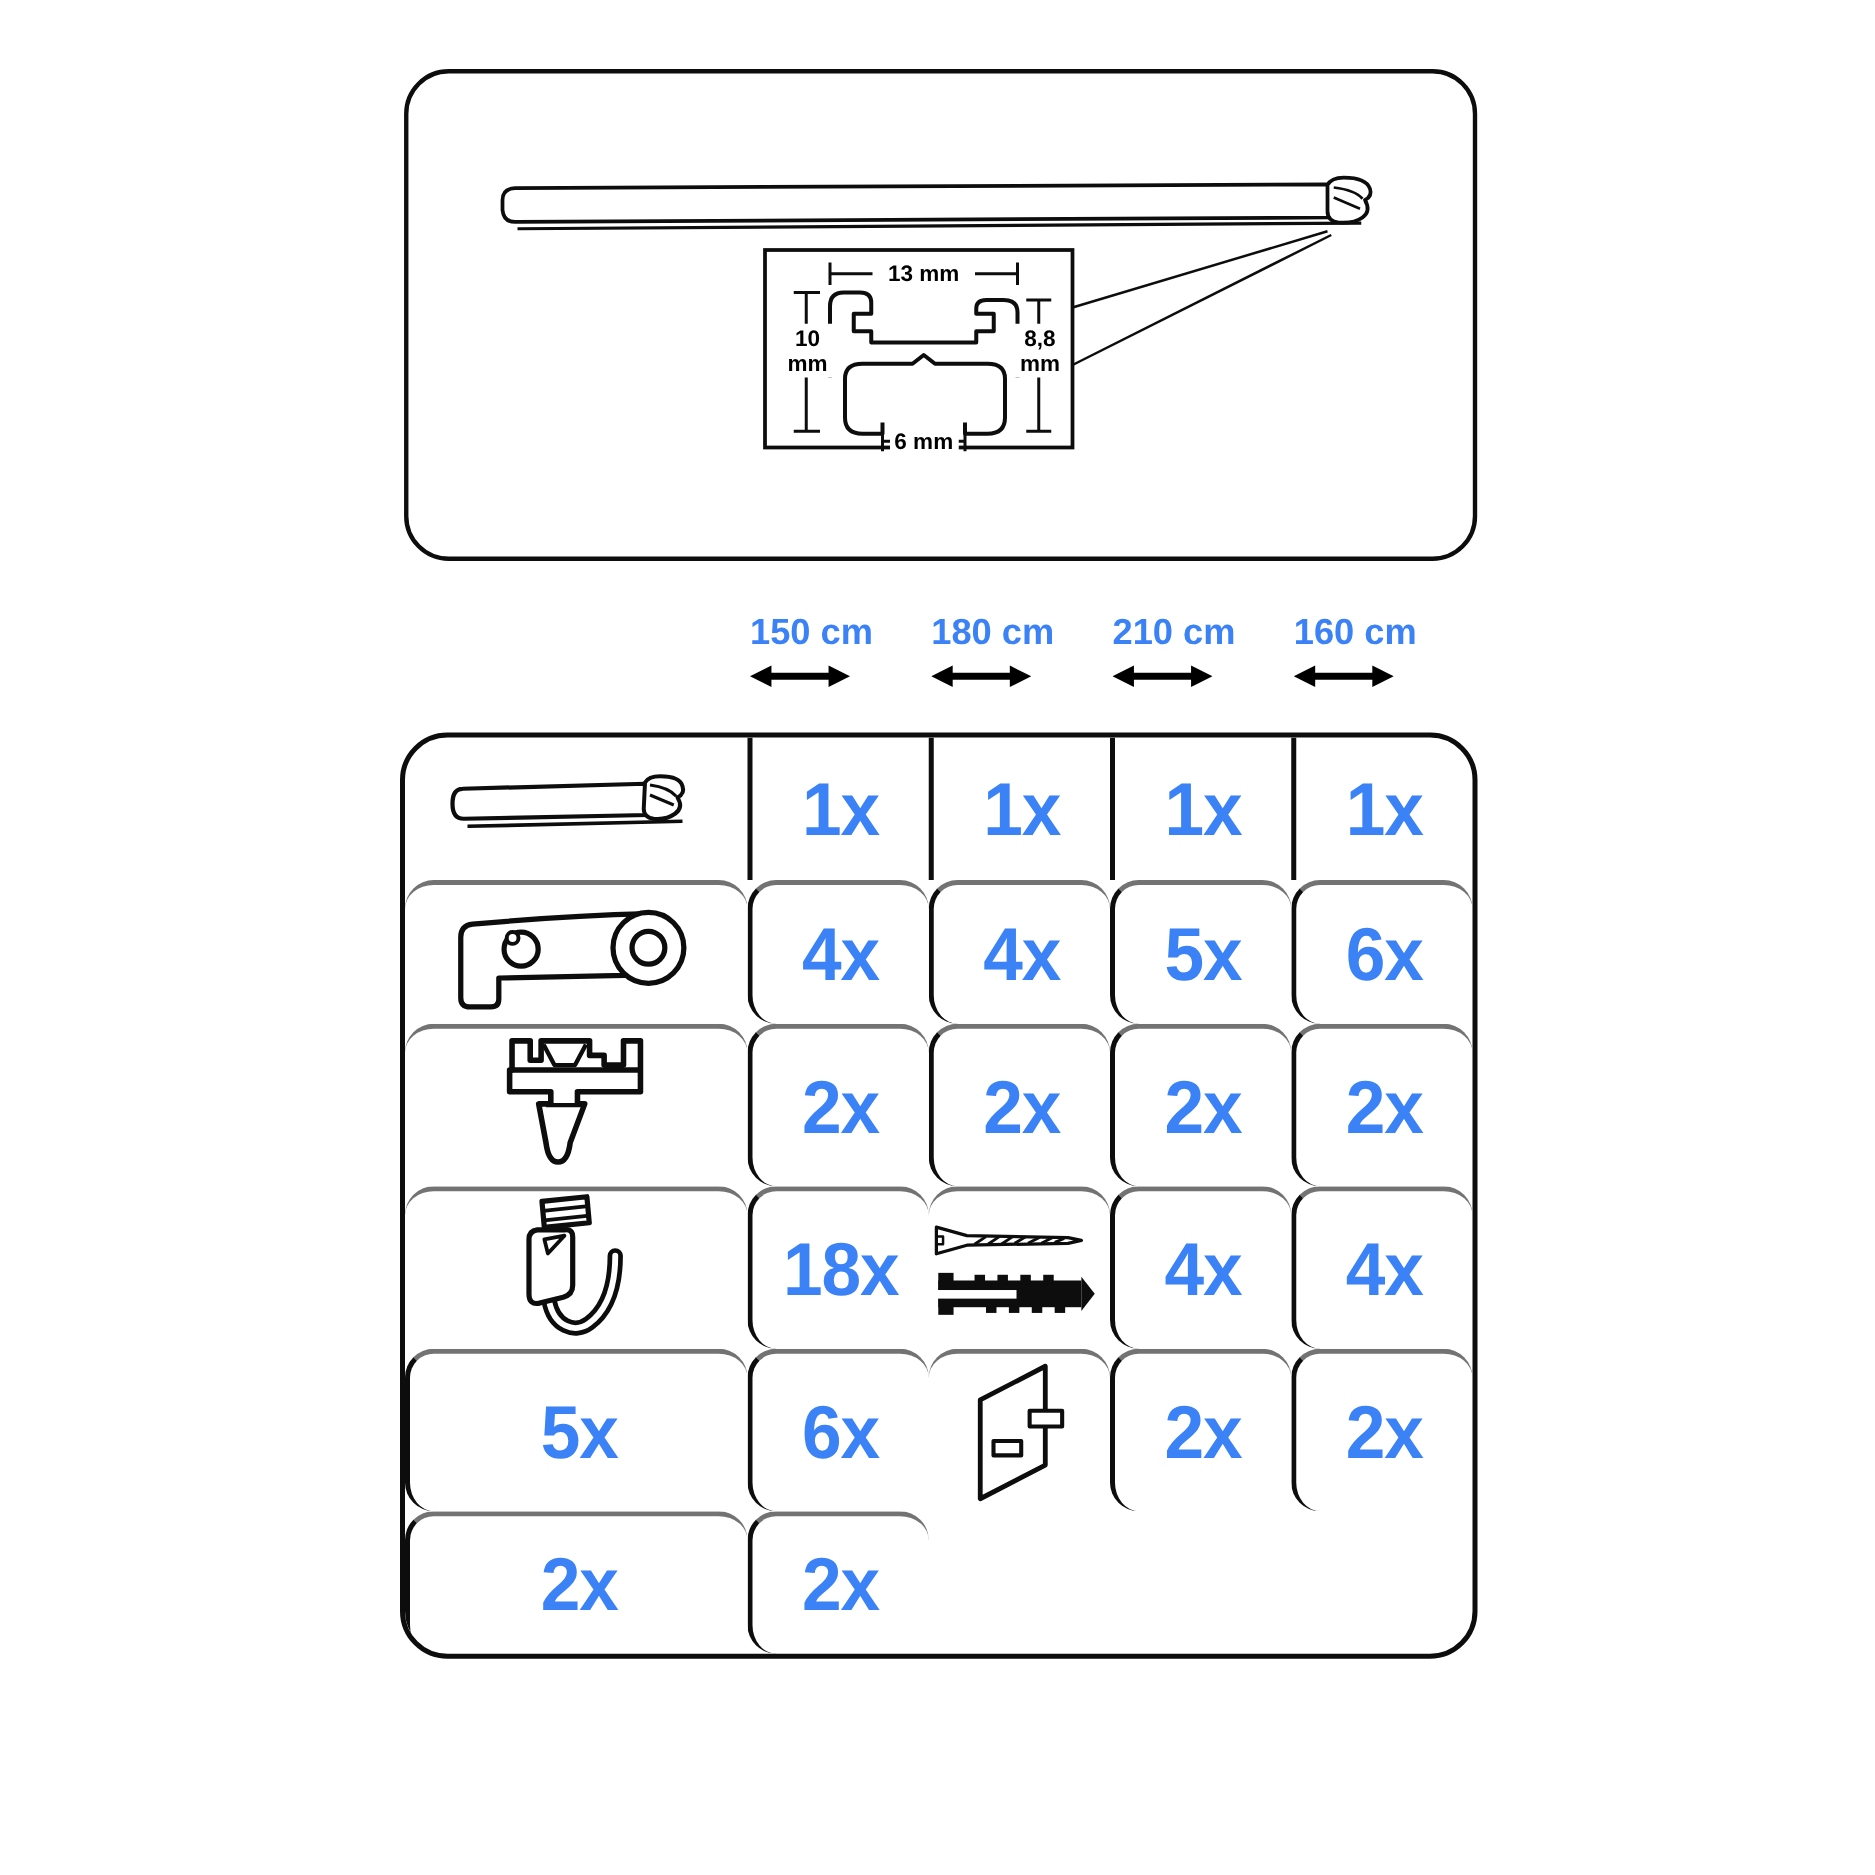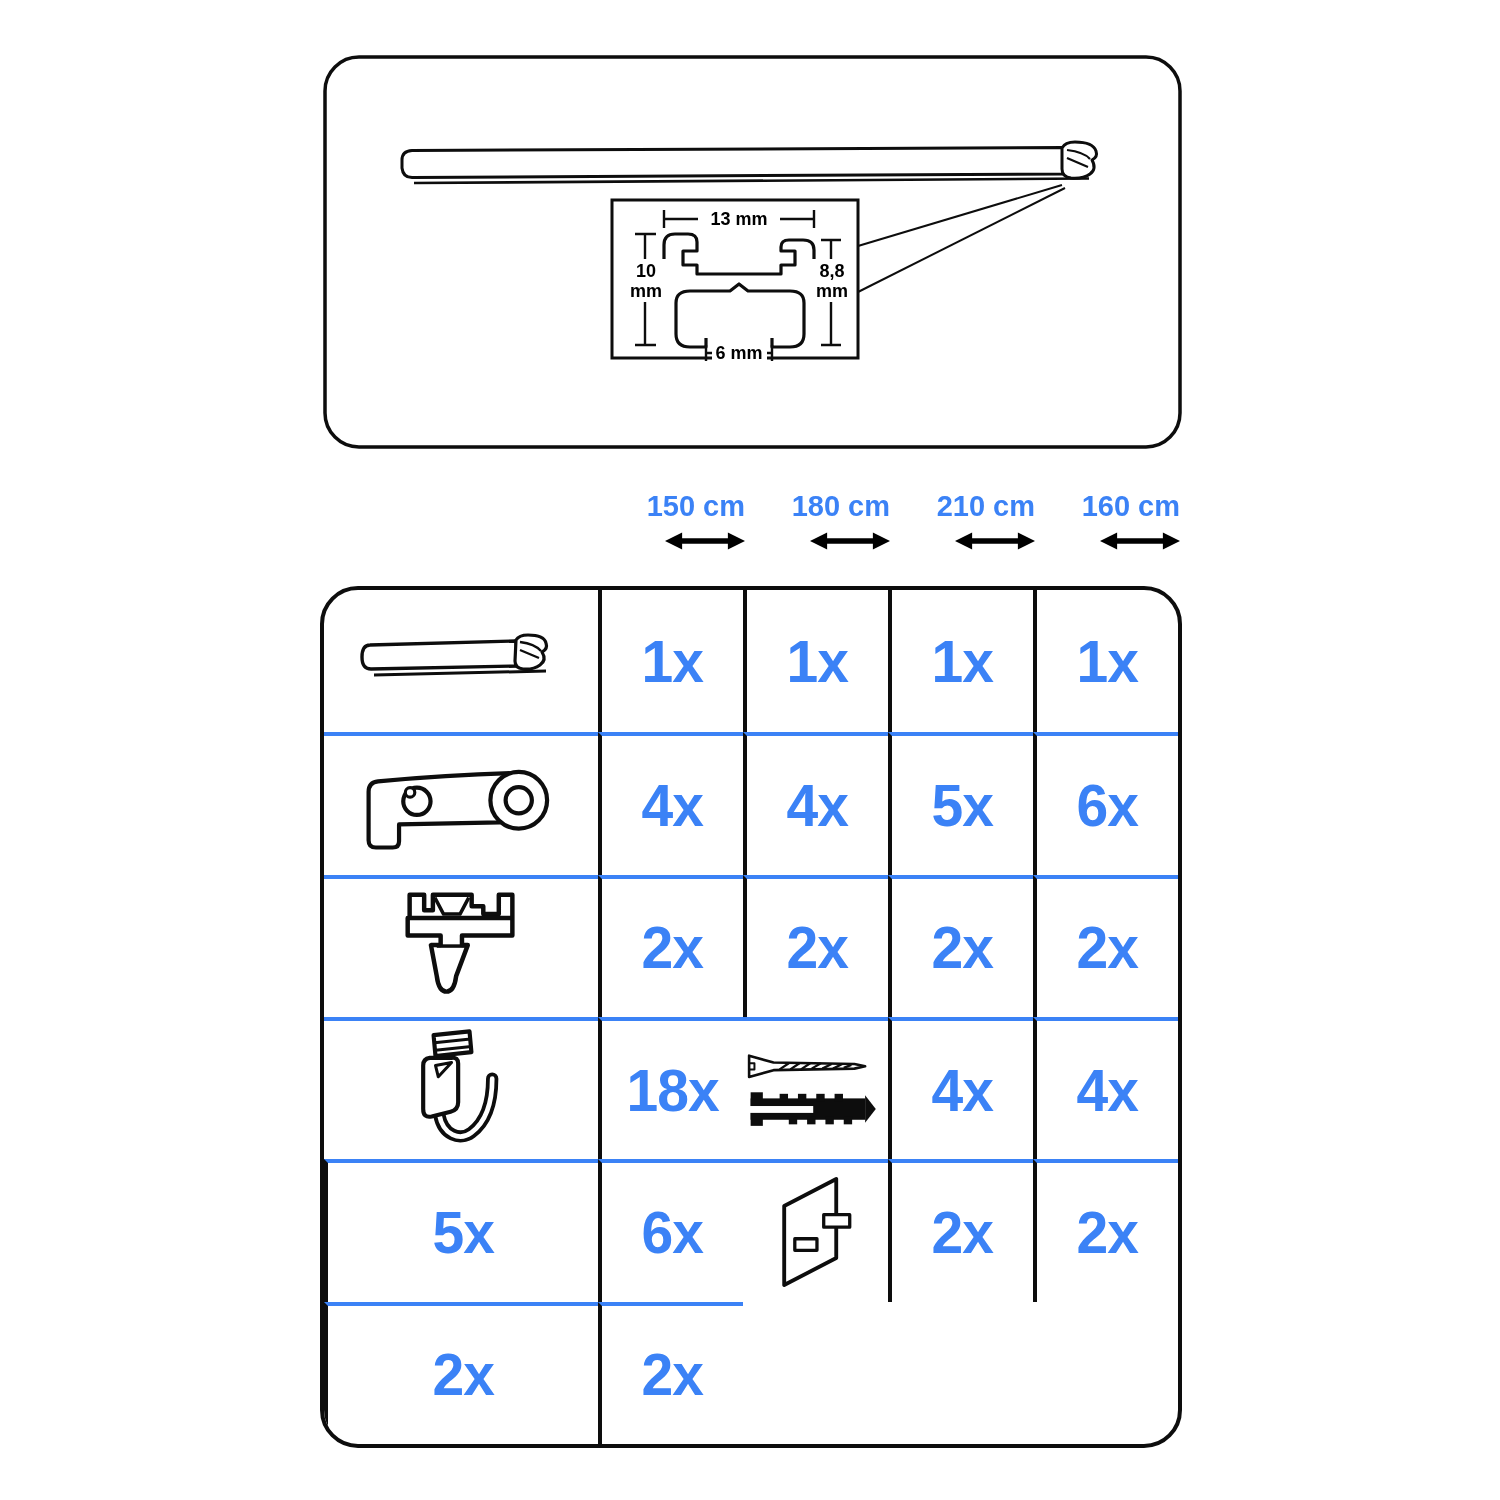--- a/index.html
+++ b/index.html
@@ -5,31 +5,31 @@
   html,body{margin:0;padding:0;background:#ffffff;}
   .canvas{
     position:relative;width:1500px;height:1500px;background:#ffffff;overflow:hidden;
     font-family:"Liberation Sans", sans-serif;color:#3b82f6;
   }
   svg text{font-family:"Liberation Sans", sans-serif;font-weight:bold;fill:#000;}
   
   .overview{position:absolute;left:0;top:0;}
   
   .size-header{position:absolute;left:600px;top:492px;width:580px;display:flex;}
-  .size-col{width:145px;display:flex;flex-direction:column;align-items:flex-end;}
+  .size-col{width:145px;display:flex;flex-direction:column;align-items:flex-start;}
   .size-label{font-weight:bold;font-size:29px;letter-spacing:0px;line-height:1;margin-bottom:9px;white-space:nowrap;}
   
   .parts-table{
-    position:absolute;left:320px;top:586px;width:862px;height:862px;box-sizing:border-box;
+    position:absolute;left:320px;top:586px;width:862px;height:741px;box-sizing:border-box;
     border:4px solid #0d0d0d;border-radius:38px;overflow:hidden;background:#fff;
     display:grid;grid-template-columns:274px 145px 145px 145px 145px;grid-template-rows:repeat(6,1fr);
   }
   .cell{display:flex;align-items:center;justify-content:center;box-sizing:border-box;}
   .cell.bl{border-left:4px solid #0d0d0d;}
-  .cell.bt{border-top:4px solid #3b82f6;}
+  .cell.bt{border-top:4px solid #737373;border-radius:23px;}
   .qty{font-weight:bold;font-size:60px;letter-spacing:-1px;transform:scaleX(.95);}
 </style>
 </head>
 <body>
 
 <div class="canvas">
 
   <svg class="overview" width="1500" height="560" viewBox="0 0 1500 560">
 
     <rect x="325" y="57" width="855" height="390" rx="34" fill="#fff" stroke="#0d0d0d" stroke-width="3.5"></rect>

